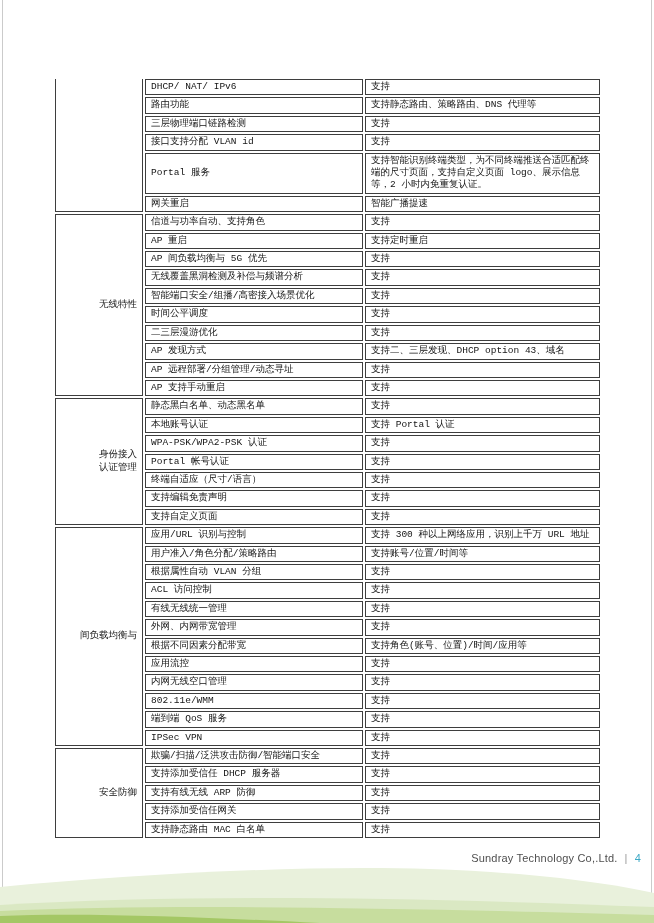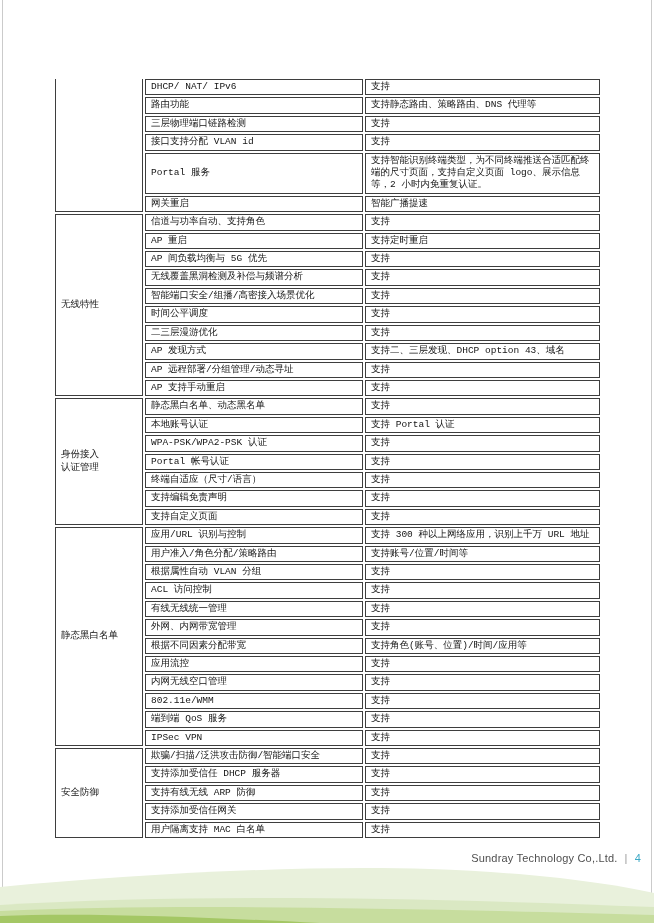--- a/index.html
+++ b/index.html
@@ -16,21 +16,21 @@
     border-collapse:separate;border-spacing:2px;table-layout:fixed;
     font-family:Liberation Mono, monospace;
   }
   table.spec td{
     border:1px solid #3e3e3e;
     font-size:9.5px;line-height:12.4px;color:#141414;
     padding:1px 5px;vertical-align:middle;
     overflow:hidden;word-break:break-all;
   }
   td.cat{
-    text-align:left;white-space:pre-line;padding:1px 2px;margin-left:44px;
+    text-align:right;white-space:pre-line;padding:1px 2px;margin-left:44px;
   }
   td.cat.no-top{border-top:none;}
   td.feat{}
   td.sup{}
 
   .footer{
     position:absolute;top:852px;right:13px;
     font-size:11px;color:#4f4f4f;letter-spacing:0.2px;
     white-space:nowrap;
   }
@@ -142,21 +142,21 @@
       </tr>
       <tr>
         <td class="feat">支持编辑免责声明</td>
         <td class="sup">支持</td>
       </tr>
       <tr>
         <td class="feat">支持自定义页面</td>
         <td class="sup">支持</td>
       </tr>
       <tr>
-        <td class="cat" rowspan="12">静态黑白名单</td>
+        <td class="cat" rowspan="12">间负载均衡与</td>
         <td class="feat">应用/URL 识别与控制</td>
         <td class="sup">支持 300 种以上网络应用，识别上千万 URL 地址</td>
       </tr>
       <tr>
         <td class="feat">用户准入/角色分配/策略路由</td>
         <td class="sup">支持账号/位置/时间等</td>
       </tr>
       <tr>
         <td class="feat">根据属性自动 VLAN 分组</td>
         <td class="sup">支持</td>
@@ -208,21 +208,21 @@
       </tr>
       <tr>
         <td class="feat">支持有线无线 ARP 防御</td>
         <td class="sup">支持</td>
       </tr>
       <tr>
         <td class="feat">支持添加受信任网关</td>
         <td class="sup">支持</td>
       </tr>
       <tr>
-        <td class="feat">用户隔离支持 MAC 白名单</td>
+        <td class="feat">支持静态路由 MAC 白名单</td>
         <td class="sup">支持</td>
       </tr>
     </tbody>
 </table>
 
 <div class="footer"><span>Sundray Technology Co,.Ltd.</span><span class="sep">|</span><span class="pnum">4</span></div>
 
 <svg class="waves" viewBox="0 0 654 60" preserveAspectRatio="none">
   <path fill="#e9f1dc" d="M0,24 C140,11 300,2 430,6 C520,9 600,18 654,30 L654,60 L0,60 Z"></path>
   <path fill="#dae8c3" d="M0,42 C180,32 380,33 654,44 L654,60 L0,60 Z"></path>

